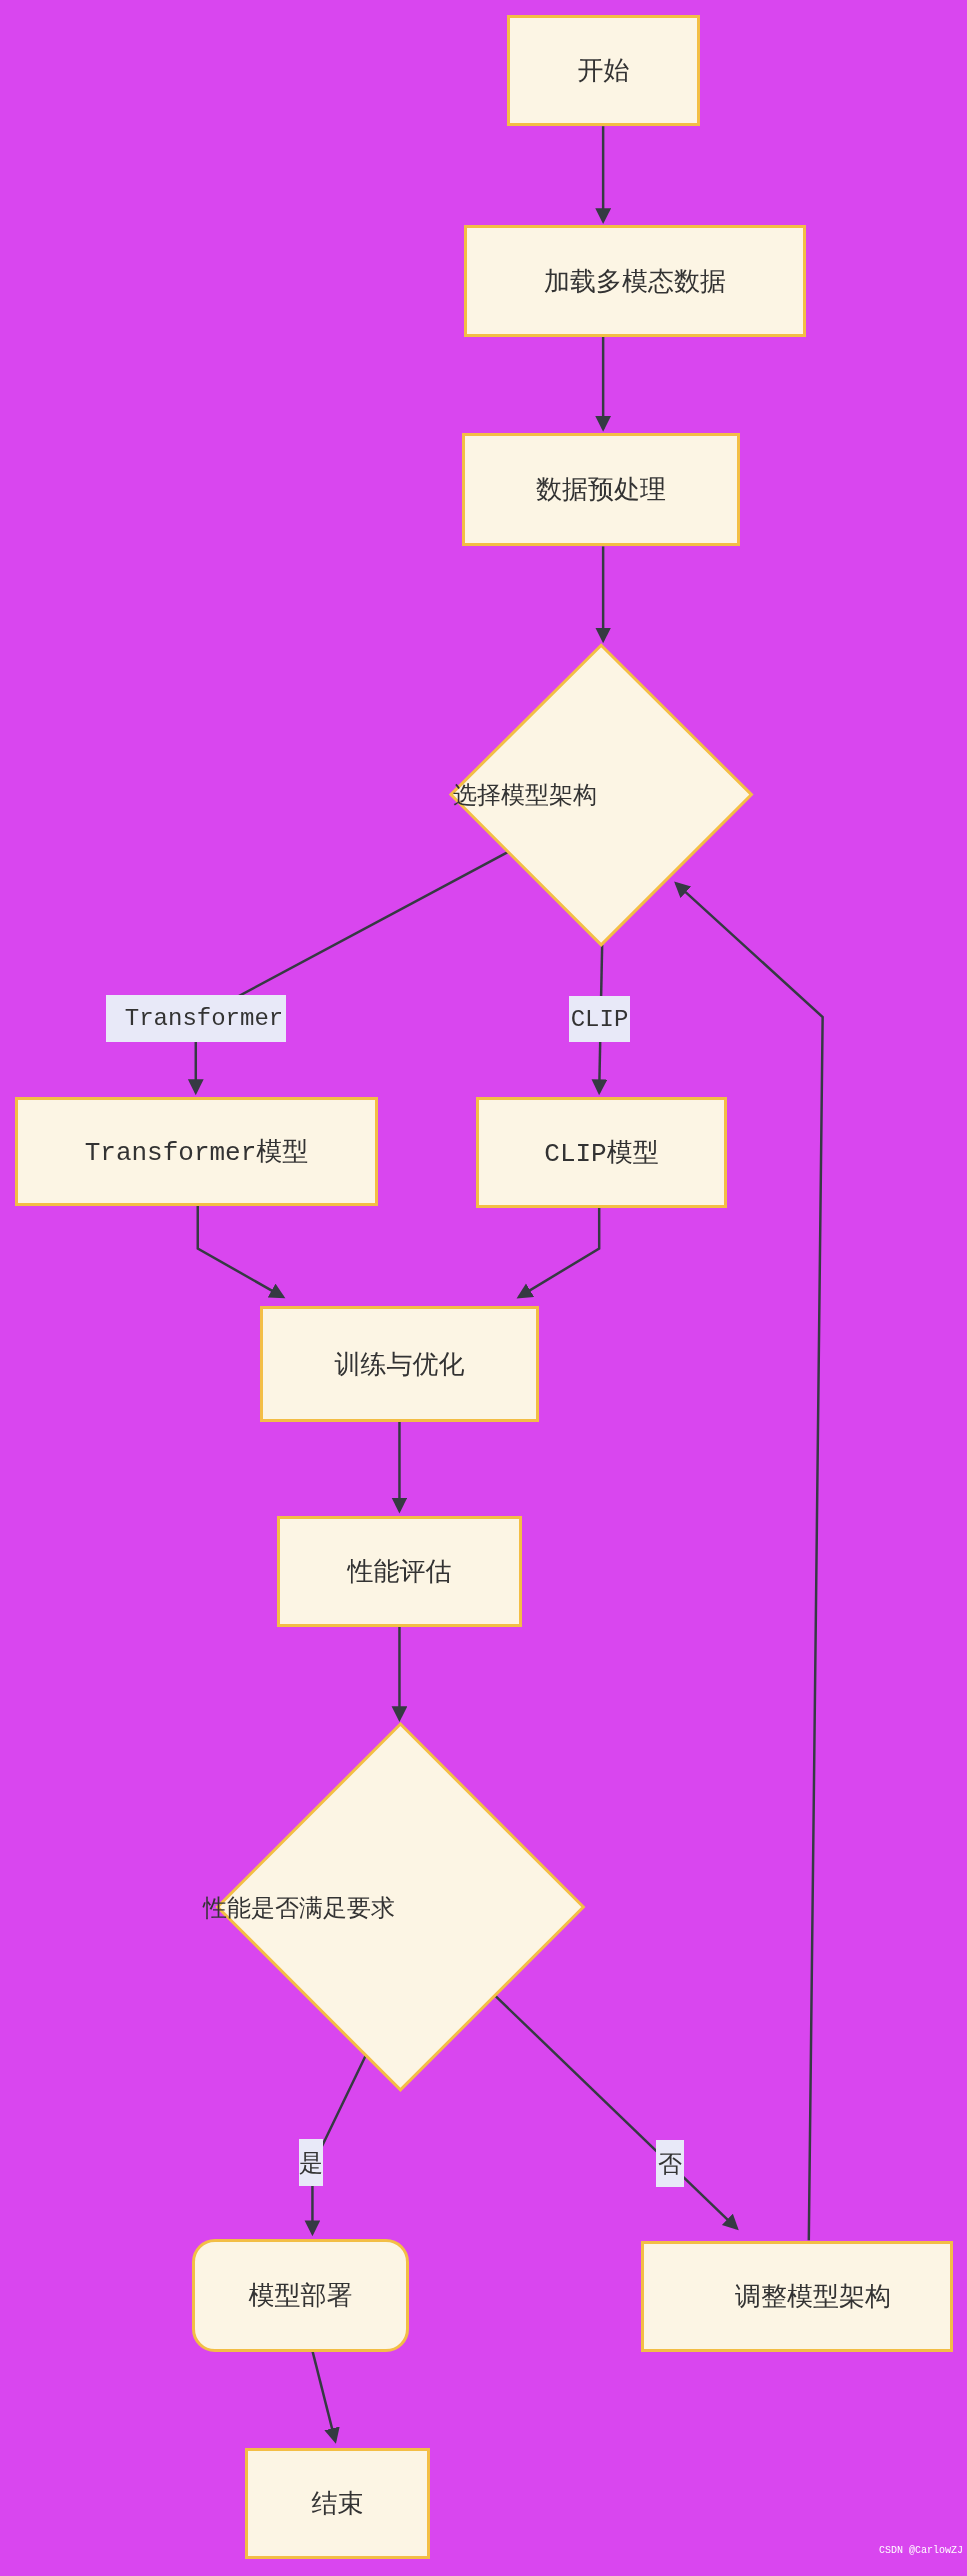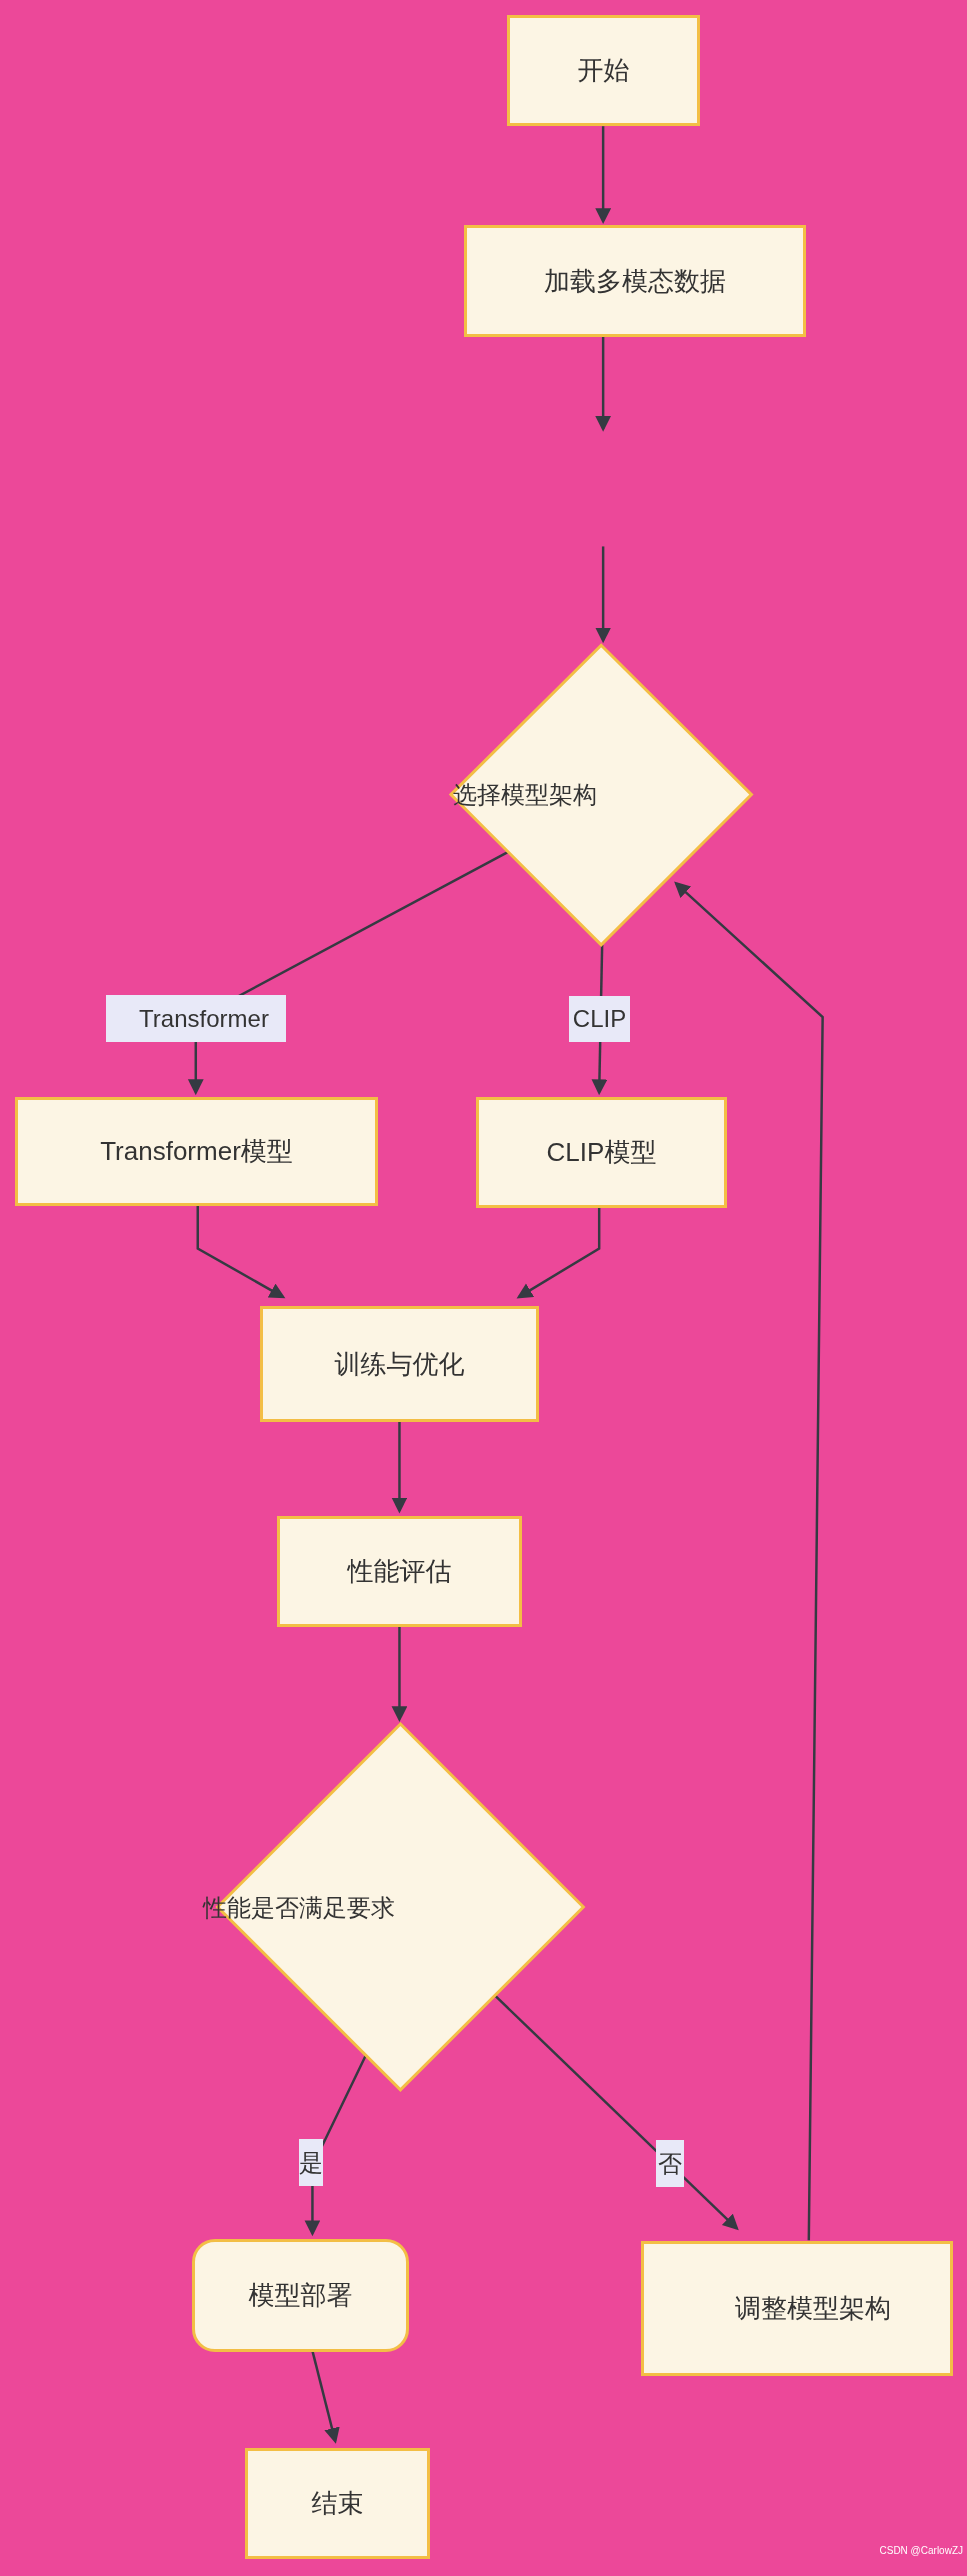--- a/index.html
+++ b/index.html
@@ -1,18 +1,18 @@
 <!DOCTYPE html>
 <html><head>
 <meta charset="utf-8">
 <style>
   html,body{margin:0;padding:0;background:#000;}
   .stage{
-    position:relative;width:967px;height:2576px;background:#ec4899;
-    font-family:Liberation Sans, sans-serif;overflow:hidden;
+    position:relative;width:967px;height:2576px;background:#d946ef;
+    font-family:Liberation Mono, monospace;overflow:hidden;
   }
   svg.edges{position:absolute;left:0;top:0;z-index:1;}
   .node{
     position:absolute;box-sizing:border-box;background:#FCF5E4;
     border:3px solid #F3BE45;display:flex;align-items:center;justify-content:center;
     color:#333333;font-size:26px;z-index:2;white-space:nowrap;
   }
   .dlabel{
     position:absolute;display:flex;align-items:center;
     color:#333333;font-size:24px;z-index:3;white-space:nowrap;
@@ -61,20 +61,23 @@
   </svg>
 
   <div class="node" style="left:507px;top:15px;width:193px;height:111px;">
     <span>开始</span>
   </div>
 
   <div class="node" style="left:432px;top:225px;width:342px;height:112px;margin-left:32px;">
     <span>加载多模态数据</span>
   </div>
 
+  <div class="node" style="left:462px;top:433px;width:278px;height:113px;">
+    <span>数据预处理</span>
+  </div>
 
   <div class="node" style="left:15px;top:1097px;width:363px;height:109px;">
     <span>Transformer模型</span>
   </div>
 
   <div class="node" style="left:476px;top:1097px;width:251px;height:111px;">
     <span>CLIP模型</span>
   </div>
 
   <div class="node" style="left:260px;top:1306px;width:279px;height:116px;">
@@ -82,21 +85,21 @@
   </div>
 
   <div class="node" style="left:277px;top:1516px;width:245px;height:111px;">
     <span>性能评估</span>
   </div>
 
   <div class="node" style="left:192px;top:2239px;width:217px;height:113px;border-radius:23px;">
     <span>模型部署</span>
   </div>
 
-  <div class="node" style="left:641px;top:2241px;width:312px;height:135px;padding-left:32px;">
+  <div class="node" style="left:641px;top:2241px;width:312px;height:111px;padding-left:32px;">
     <span>调整模型架构</span>
   </div>
 
   <div class="node" style="left:245px;top:2448px;width:185px;height:111px;">
     <span>结束</span>
   </div>
 
   <div class="dlabel" style="left:453px;top:768px;width:297px;height:53px;">
     <span>选择模型架构</span>
   </div>

